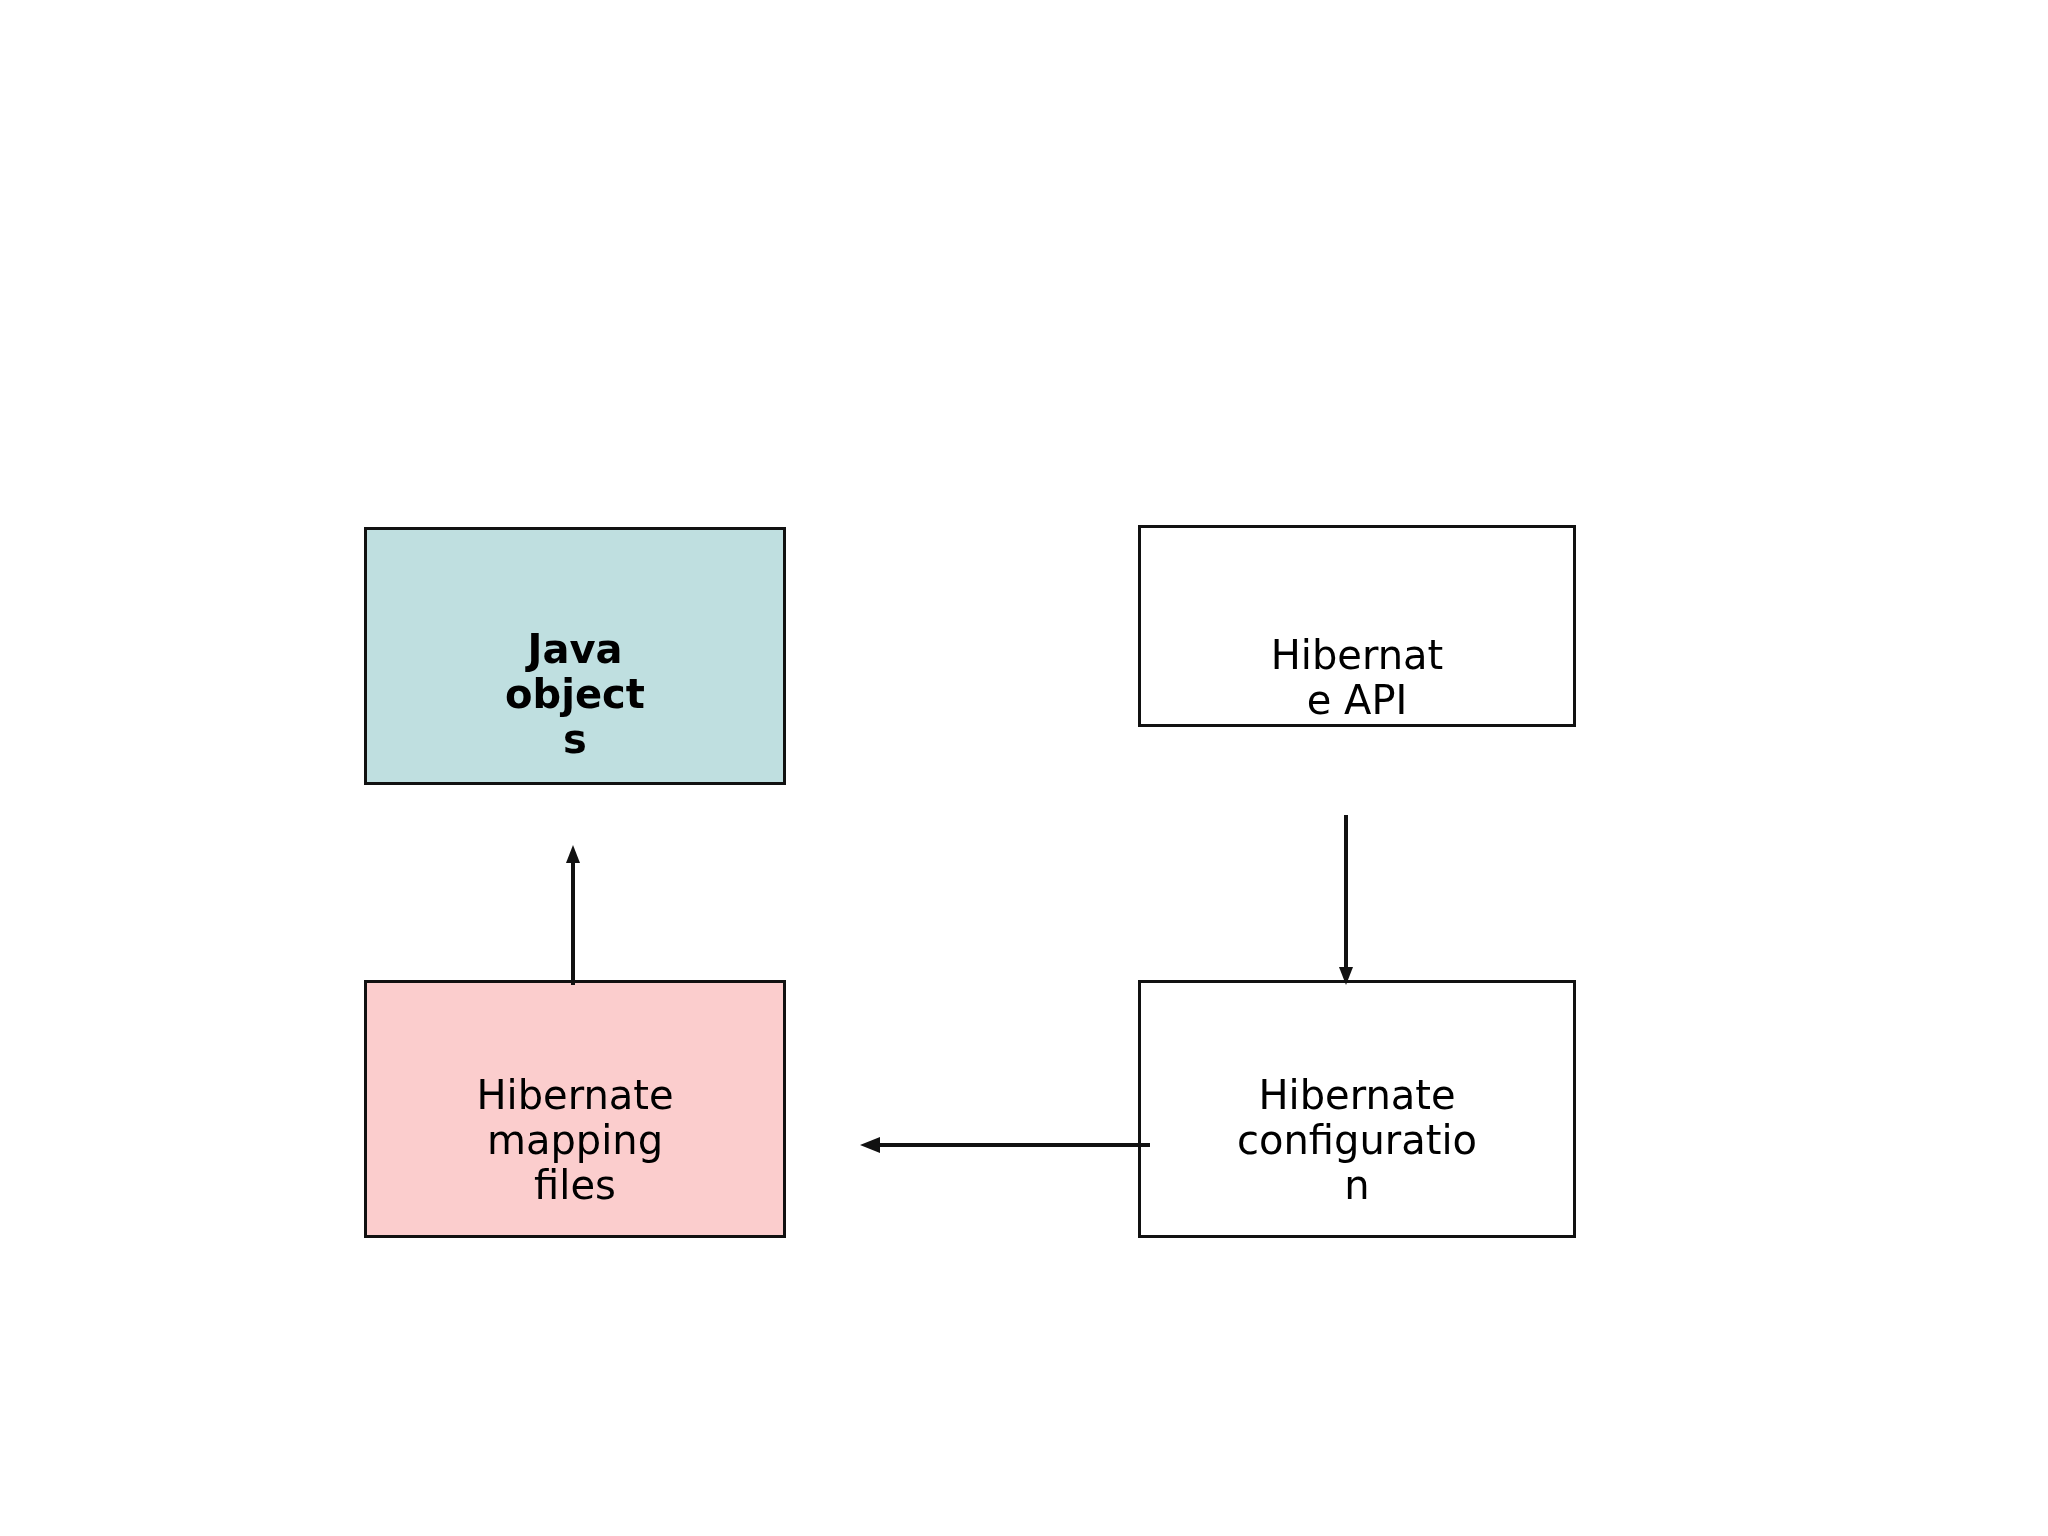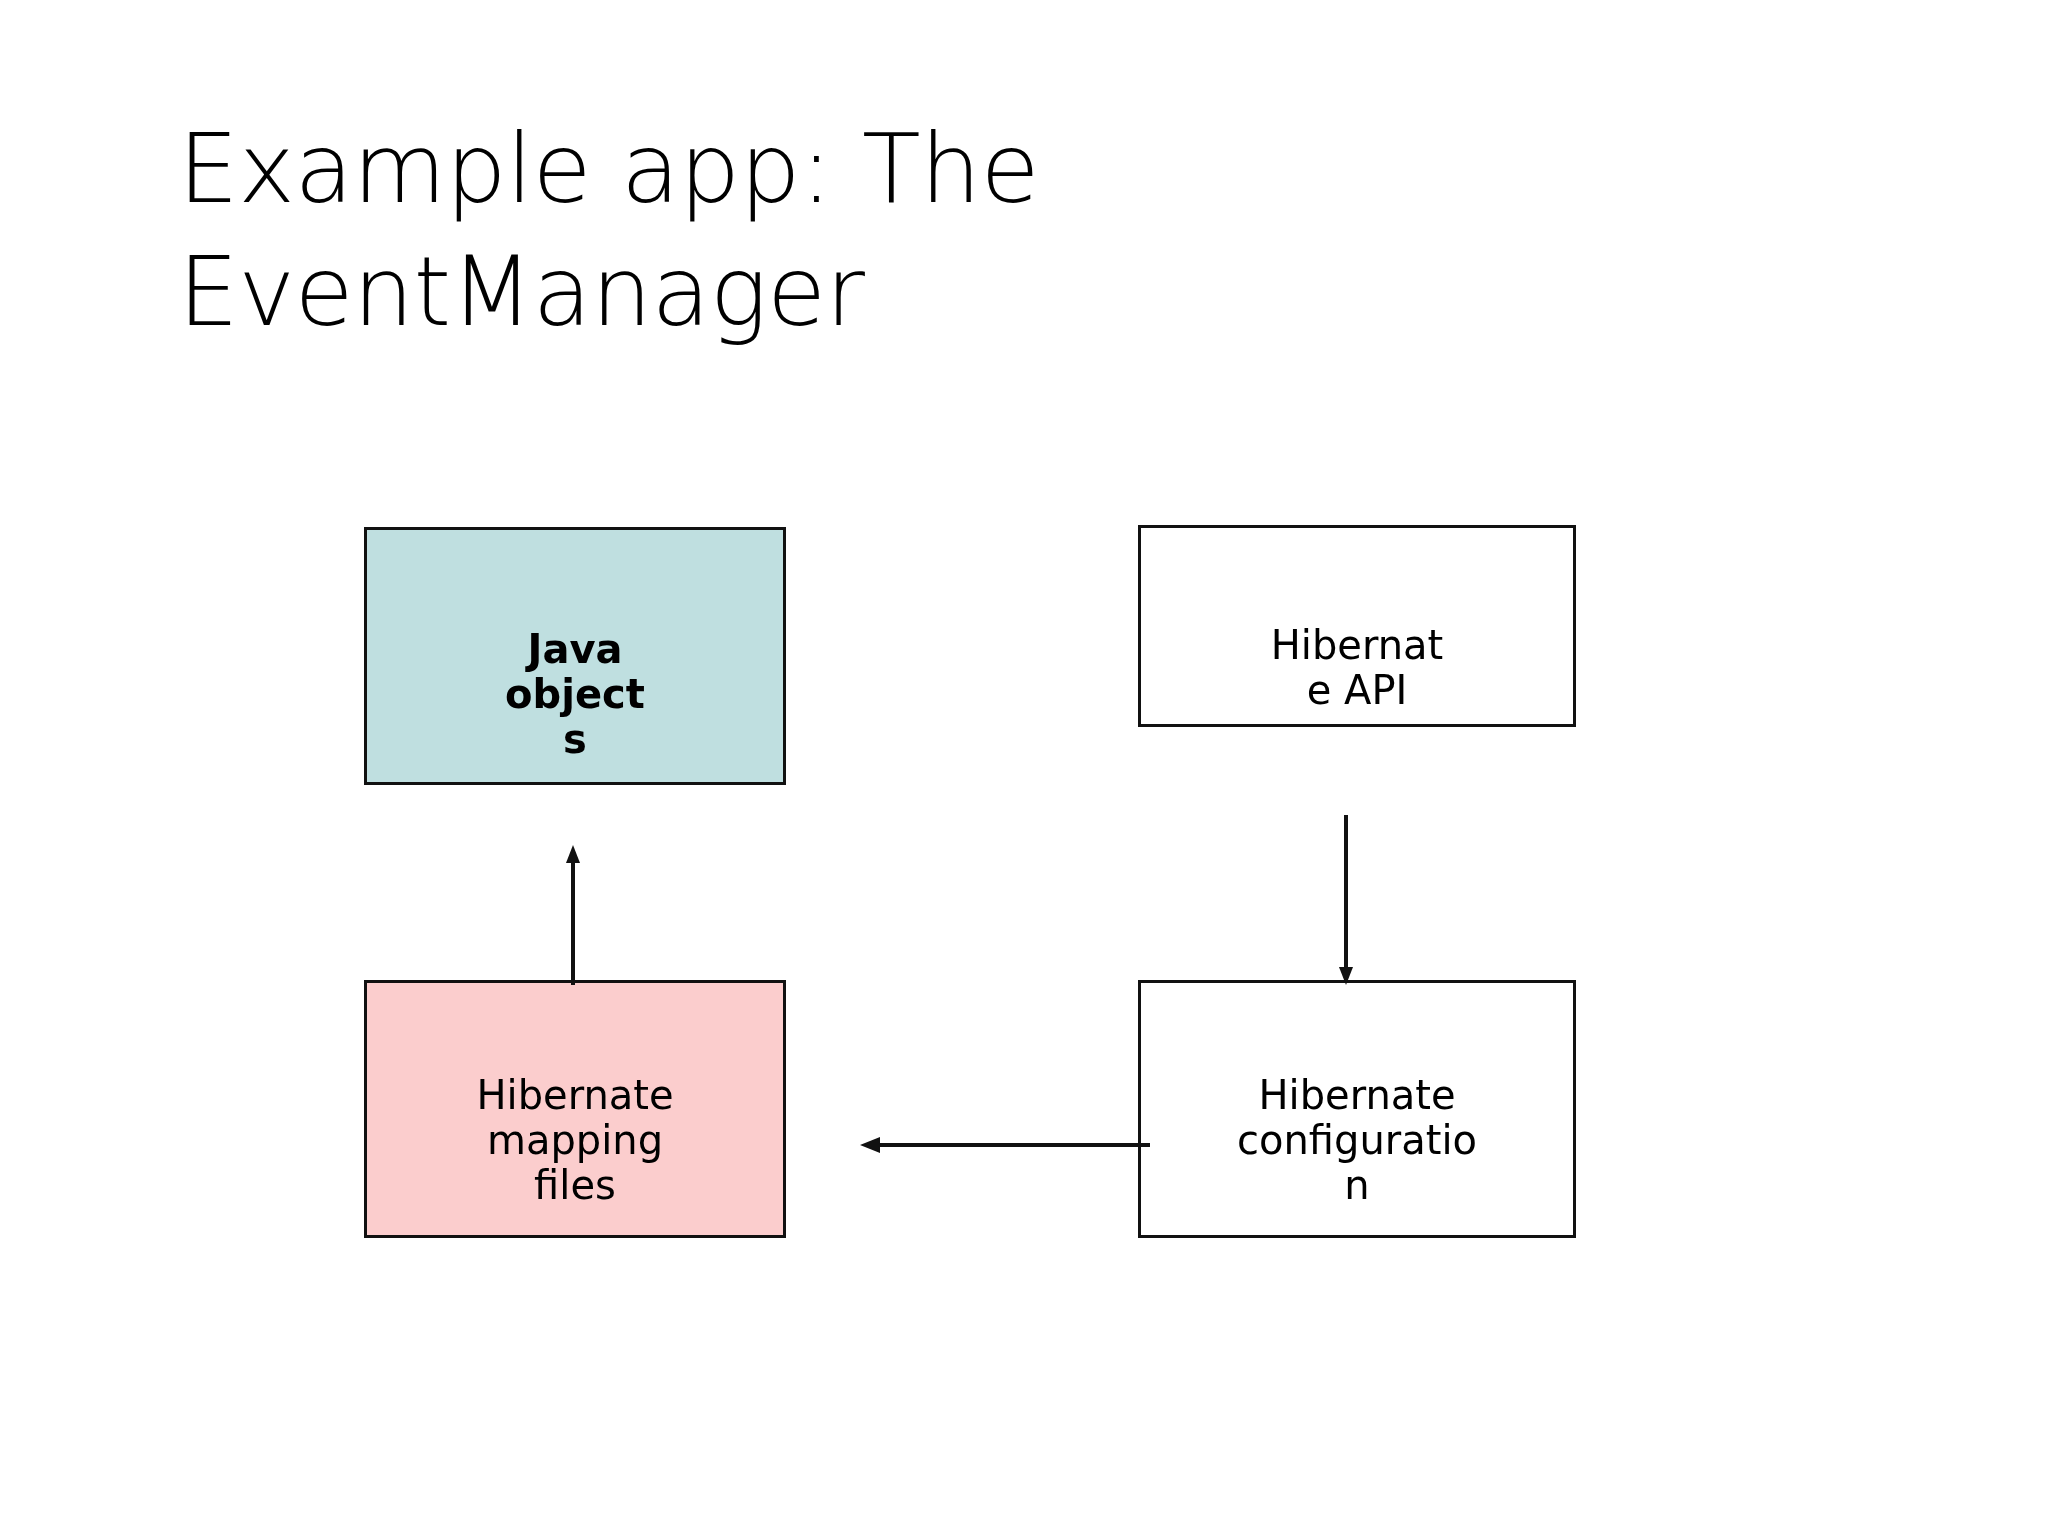--- a/index.html
+++ b/index.html
@@ -77,21 +77,21 @@
   }
 
   #node-hibernate-api {
     left: 1138px;
     top: 525px;
     width: 438px;
     height: 202px;
     background: #ffffff;
   }
   #node-hibernate-api .node-label {
-    top: 95px;
+    top: 105px;
     padding: 0 60px;
   }
 
   #node-hibernate-configuration {
     left: 1138px;
     top: 980px;
     width: 438px;
     height: 258px;
     background: #ffffff;
   }
@@ -122,22 +122,20 @@
     top: 1125px;
     width: 290px;
     height: 40px;
   }
 </style>
 </head>
 <body>
 
 <div id="slide">
 
-  <div id="slide-title">Example app: The
-EventManager</div>
 
   <div class="node" id="node-java-objects">
     <div class="node-label">Java
 object
 s</div>
   </div>
 
   <div class="node" id="node-hibernate-api">
     <div class="node-label">Hibernat
 e  API</div>

